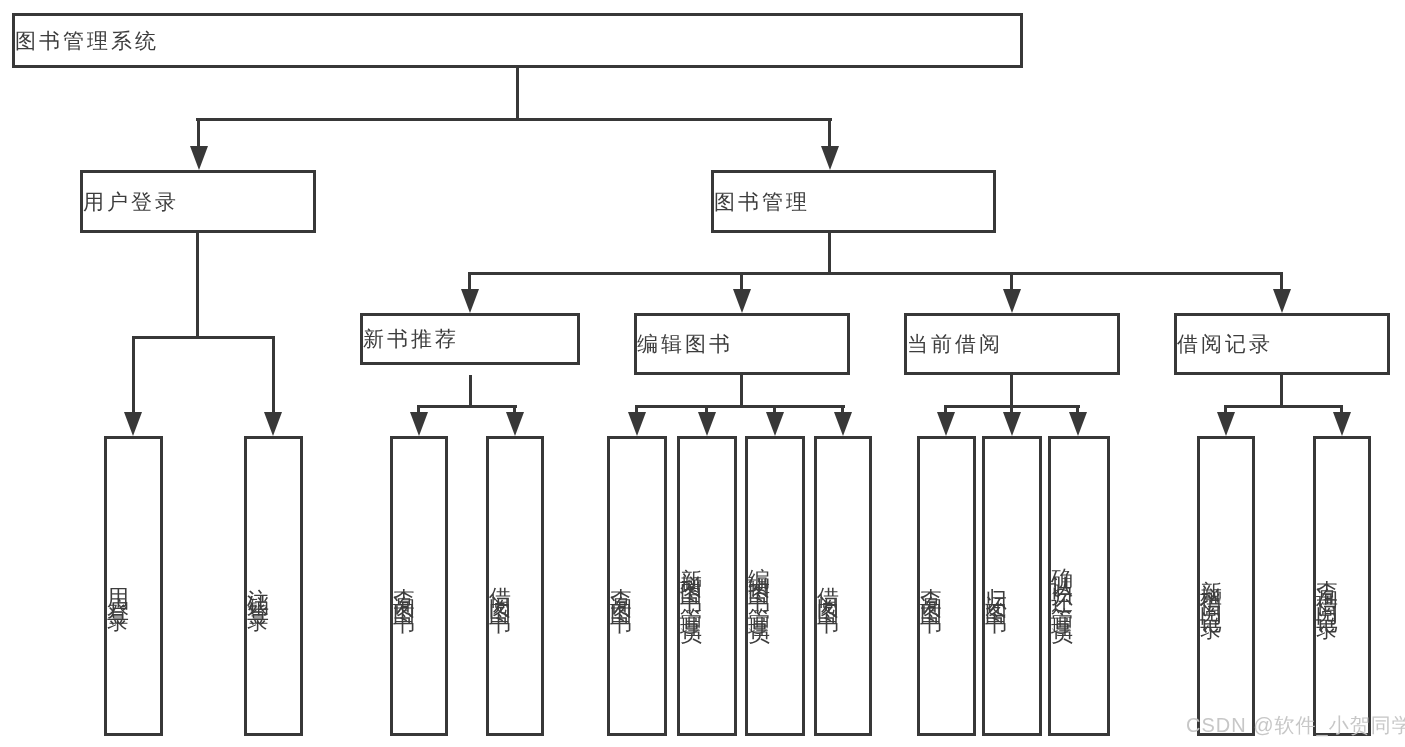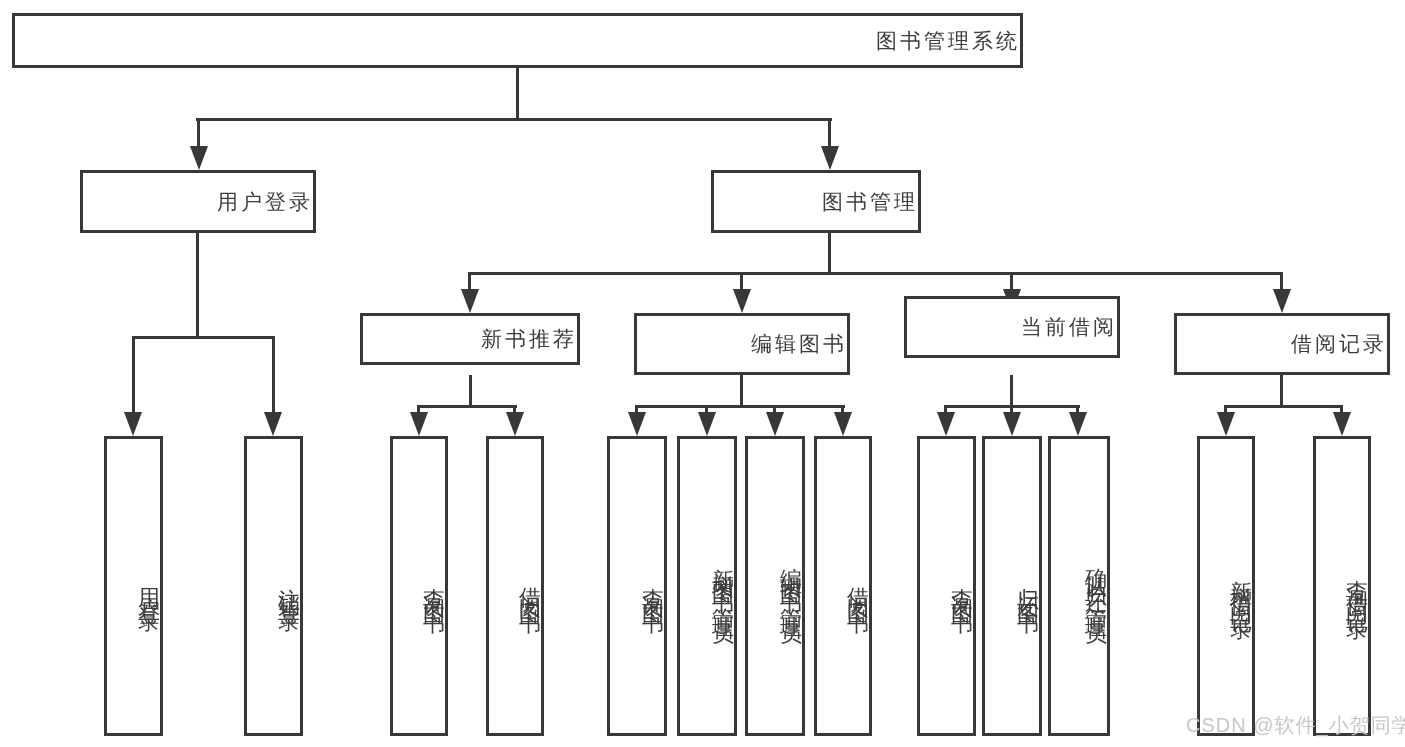--- a/index.html
+++ b/index.html
@@ -2,21 +2,21 @@
 <html><head>
 <meta charset="utf-8">
 <style>
   html,body{margin:0;padding:0;background:#fff;}
   .canvas{
     position:relative;width:1405px;height:747px;background:#ffffff;overflow:hidden;
     font-family:"Liberation Sans","DejaVu Sans",sans-serif;color:#3d3d3d;
   }
   .box{
     position:absolute;background:#ffffff;border:3px solid #383838;box-sizing:border-box;
-    display:flex;align-items:center;justify-content:flex-end;
+    display:flex;align-items:center;justify-content:flex-start;
   }
   .hlabel{font-size:21px;letter-spacing:3px;white-space:nowrap;}
   .leaf .vlabel{
     writing-mode:vertical-rl;text-orientation:mixed;
     font-size:22px;letter-spacing:8px;line-height:1;white-space:nowrap;
   }
   .hl{position:absolute;display:block;height:3px;background:#383838;}
   .vl{position:absolute;display:block;width:3px;background:#383838;}
   .ar{
     position:absolute;display:block;width:0;height:0;
@@ -40,21 +40,21 @@
   <i class="vl" style="left:516px;top:68px;height:50px;"></i>
   <i class="hl" style="left:196px;top:118px;width:636px;"></i>
   <i class="vl" style="left:197px;top:118px;height:30px;"></i>
   <i class="ar" style="left:190px;top:146px;"></i>
   <i class="vl" style="left:828px;top:118px;height:30px;"></i>
   <i class="ar" style="left:821px;top:146px;"></i>
 
   <div class="box hlabel" style="left:80px;top:170px;width:236px;height:63px;">
     <span>用户登录</span>
   </div>
-  <div class="box hlabel" style="left:711px;top:170px;width:210px;height:63px;">
+  <div class="box hlabel" style="left:711px;top:170px;width:285px;height:63px;">
     <span>图书管理</span>
   </div>
 
   <i class="vl" style="left:196px;top:233px;height:103px;"></i>
   <i class="hl" style="left:132px;top:336px;width:143px;"></i>
   <i class="vl" style="left:132px;top:336px;height:76px;"></i>
   <i class="ar" style="left:124px;top:412px;"></i>
   <i class="vl" style="left:272px;top:336px;height:76px;"></i>
   <i class="ar" style="left:264px;top:412px;"></i>
 
@@ -68,21 +68,21 @@
   <i class="ar" style="left:1003px;top:289px;"></i>
   <i class="vl" style="left:1280px;top:272px;height:17px;"></i>
   <i class="ar" style="left:1273px;top:289px;"></i>
 
   <div class="box hlabel" style="left:360px;top:313px;width:220px;height:52px;">
     <span>新书推荐</span>
   </div>
   <div class="box hlabel" style="left:634px;top:313px;width:216px;height:62px;">
     <span>编辑图书</span>
   </div>
-  <div class="box hlabel" style="left:904px;top:296px;width:216px;height:62px;">
+  <div class="box hlabel" style="left:904px;top:313px;width:216px;height:62px;">
     <span>当前借阅</span>
   </div>
   <div class="box hlabel" style="left:1174px;top:313px;width:216px;height:62px;">
     <span>借阅记录</span>
   </div>
 
   <i class="vl" style="left:469px;top:375px;height:30px;"></i>
   <i class="hl" style="left:418px;top:405px;width:99px;"></i>
   <i class="vl" style="left:417px;top:405px;height:9px;"></i>
   <i class="ar" style="left:410px;top:412px;"></i>

